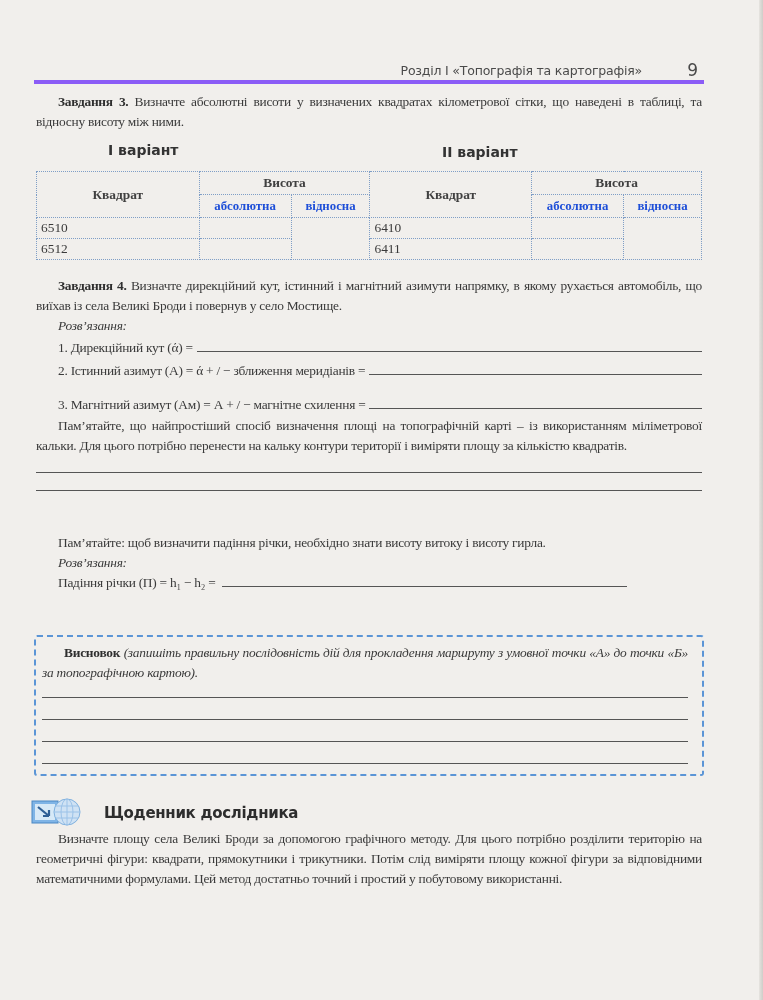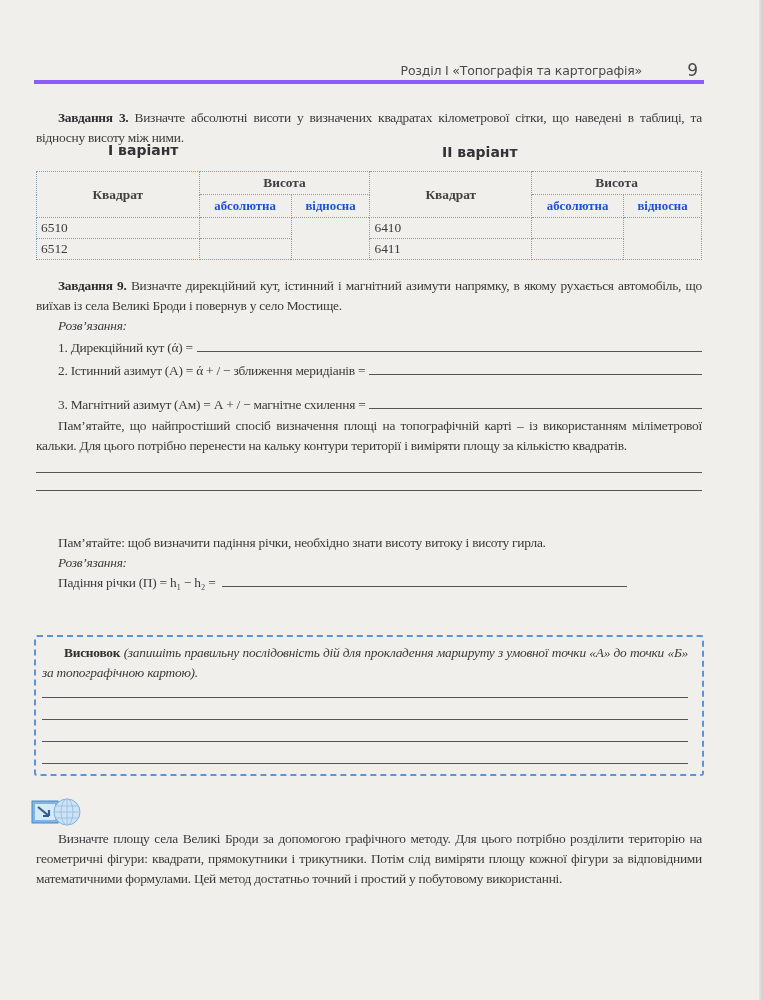--- a/index.html
+++ b/index.html
@@ -104,21 +104,21 @@
 </head>
 <body>
 
 <div class="page-edge"></div>
 
 <div class="running-head">
   <span class="title">Розділ І «Топографія та картографія»</span>
   <span class="page-num">9</span>
 </div>
 
-<div class="content" style="top:108px;">
+<div class="content" style="top:92px;">
   <p class="indent"><b class="task">Завдання 3.</b><span> Визначте абсолютні висоти у визначених квадратах кілометрової сітки, що наведені в таблиці, та відносну висоту між ними.</span></p>
 </div>
 
 <div class="variant-row">
   <span class="v1">І варіант</span>
   <span class="v2">ІІ варіант</span>
 </div>
 
 <table class="heights">
   <colgroup>
@@ -153,21 +153,21 @@
   <tr>
     <td>6512</td>
     <td></td>
     <td>6411</td>
     <td></td>
   </tr>
 </tbody>
   </table>
 
 <div class="content" style="top:276px;">
-  <p class="indent"><b class="task">Завдання 9.</b><span> Визначте дирекційний кут, істинний і магнітний азимути напрямку, в якому рухається автомобіль, що виїхав із села Великі Броди і повернув у село Мостище.</span></p>
+  <p class="indent"><b class="task">Завдання 4.</b><span> Визначте дирекційний кут, істинний і магнітний азимути напрямку, в якому рухається автомобіль, що виїхав із села Великі Броди і повернув у село Мостище.</span></p>
   <p class="indent it">Розв’язання:</p>
   <div style="padding-left:22px; display:flex; align-items:baseline; margin-top:2px;">
     <span>1. Дирекційний кут (ά) =</span>
     <span class="fill-line" style="flex:1; margin-left:4px;"></span>
   </div>
   <div style="padding-left:22px; display:flex; align-items:baseline; margin-top:3px;">
     <span>2. Істинний азимут (А) = ά + / − зближення меридіанів =</span>
     <span class="fill-line" style="flex:1; margin-left:4px;"></span>
   </div>
   <div style="padding-left:22px; display:flex; align-items:baseline; margin-top:14px;">
@@ -208,16 +208,17 @@
       <rect x="5" y="7" width="20" height="16" fill="#d7e9f7"></rect>
       <path d="M8 10 L19 19 M19 19 L19 13 M19 19 L13 19" stroke="#2f5f95" stroke-width="2.2" fill="none"></path>
       <circle cx="37" cy="15" r="13" fill="#cfe2f4" stroke="#7fb0de" stroke-width="1"></circle>
       <ellipse cx="37" cy="15" rx="6" ry="13" fill="none" stroke="#9bc2e8" stroke-width="1"></ellipse>
       <line x1="24" y1="15" x2="50" y2="15" stroke="#9bc2e8" stroke-width="1"></line>
       <line x1="26" y1="9" x2="48" y2="9" stroke="#9bc2e8" stroke-width="1"></line>
       <line x1="26" y1="21" x2="48" y2="21" stroke="#9bc2e8" stroke-width="1"></line>
       <line x1="37" y1="2" x2="37" y2="28" stroke="#9bc2e8" stroke-width="1"></line>
     </svg>
   </span>
+  <span class="diary-title">Щоденник дослідника</span>
 </div>
 <div class="content" style="top:829px;">
   <p class="indent">Визначте площу села Великі Броди за допомогою графічного методу. Для цього потрібно розділити територію на геометричні фігури: квадрати, прямокутники і трикутники. Потім слід виміряти площу кожної фігури за відповідними математичними формулами. Цей метод достатньо точний і простий у побутовому використанні.</p>
 </div>
 
 </body></html>

